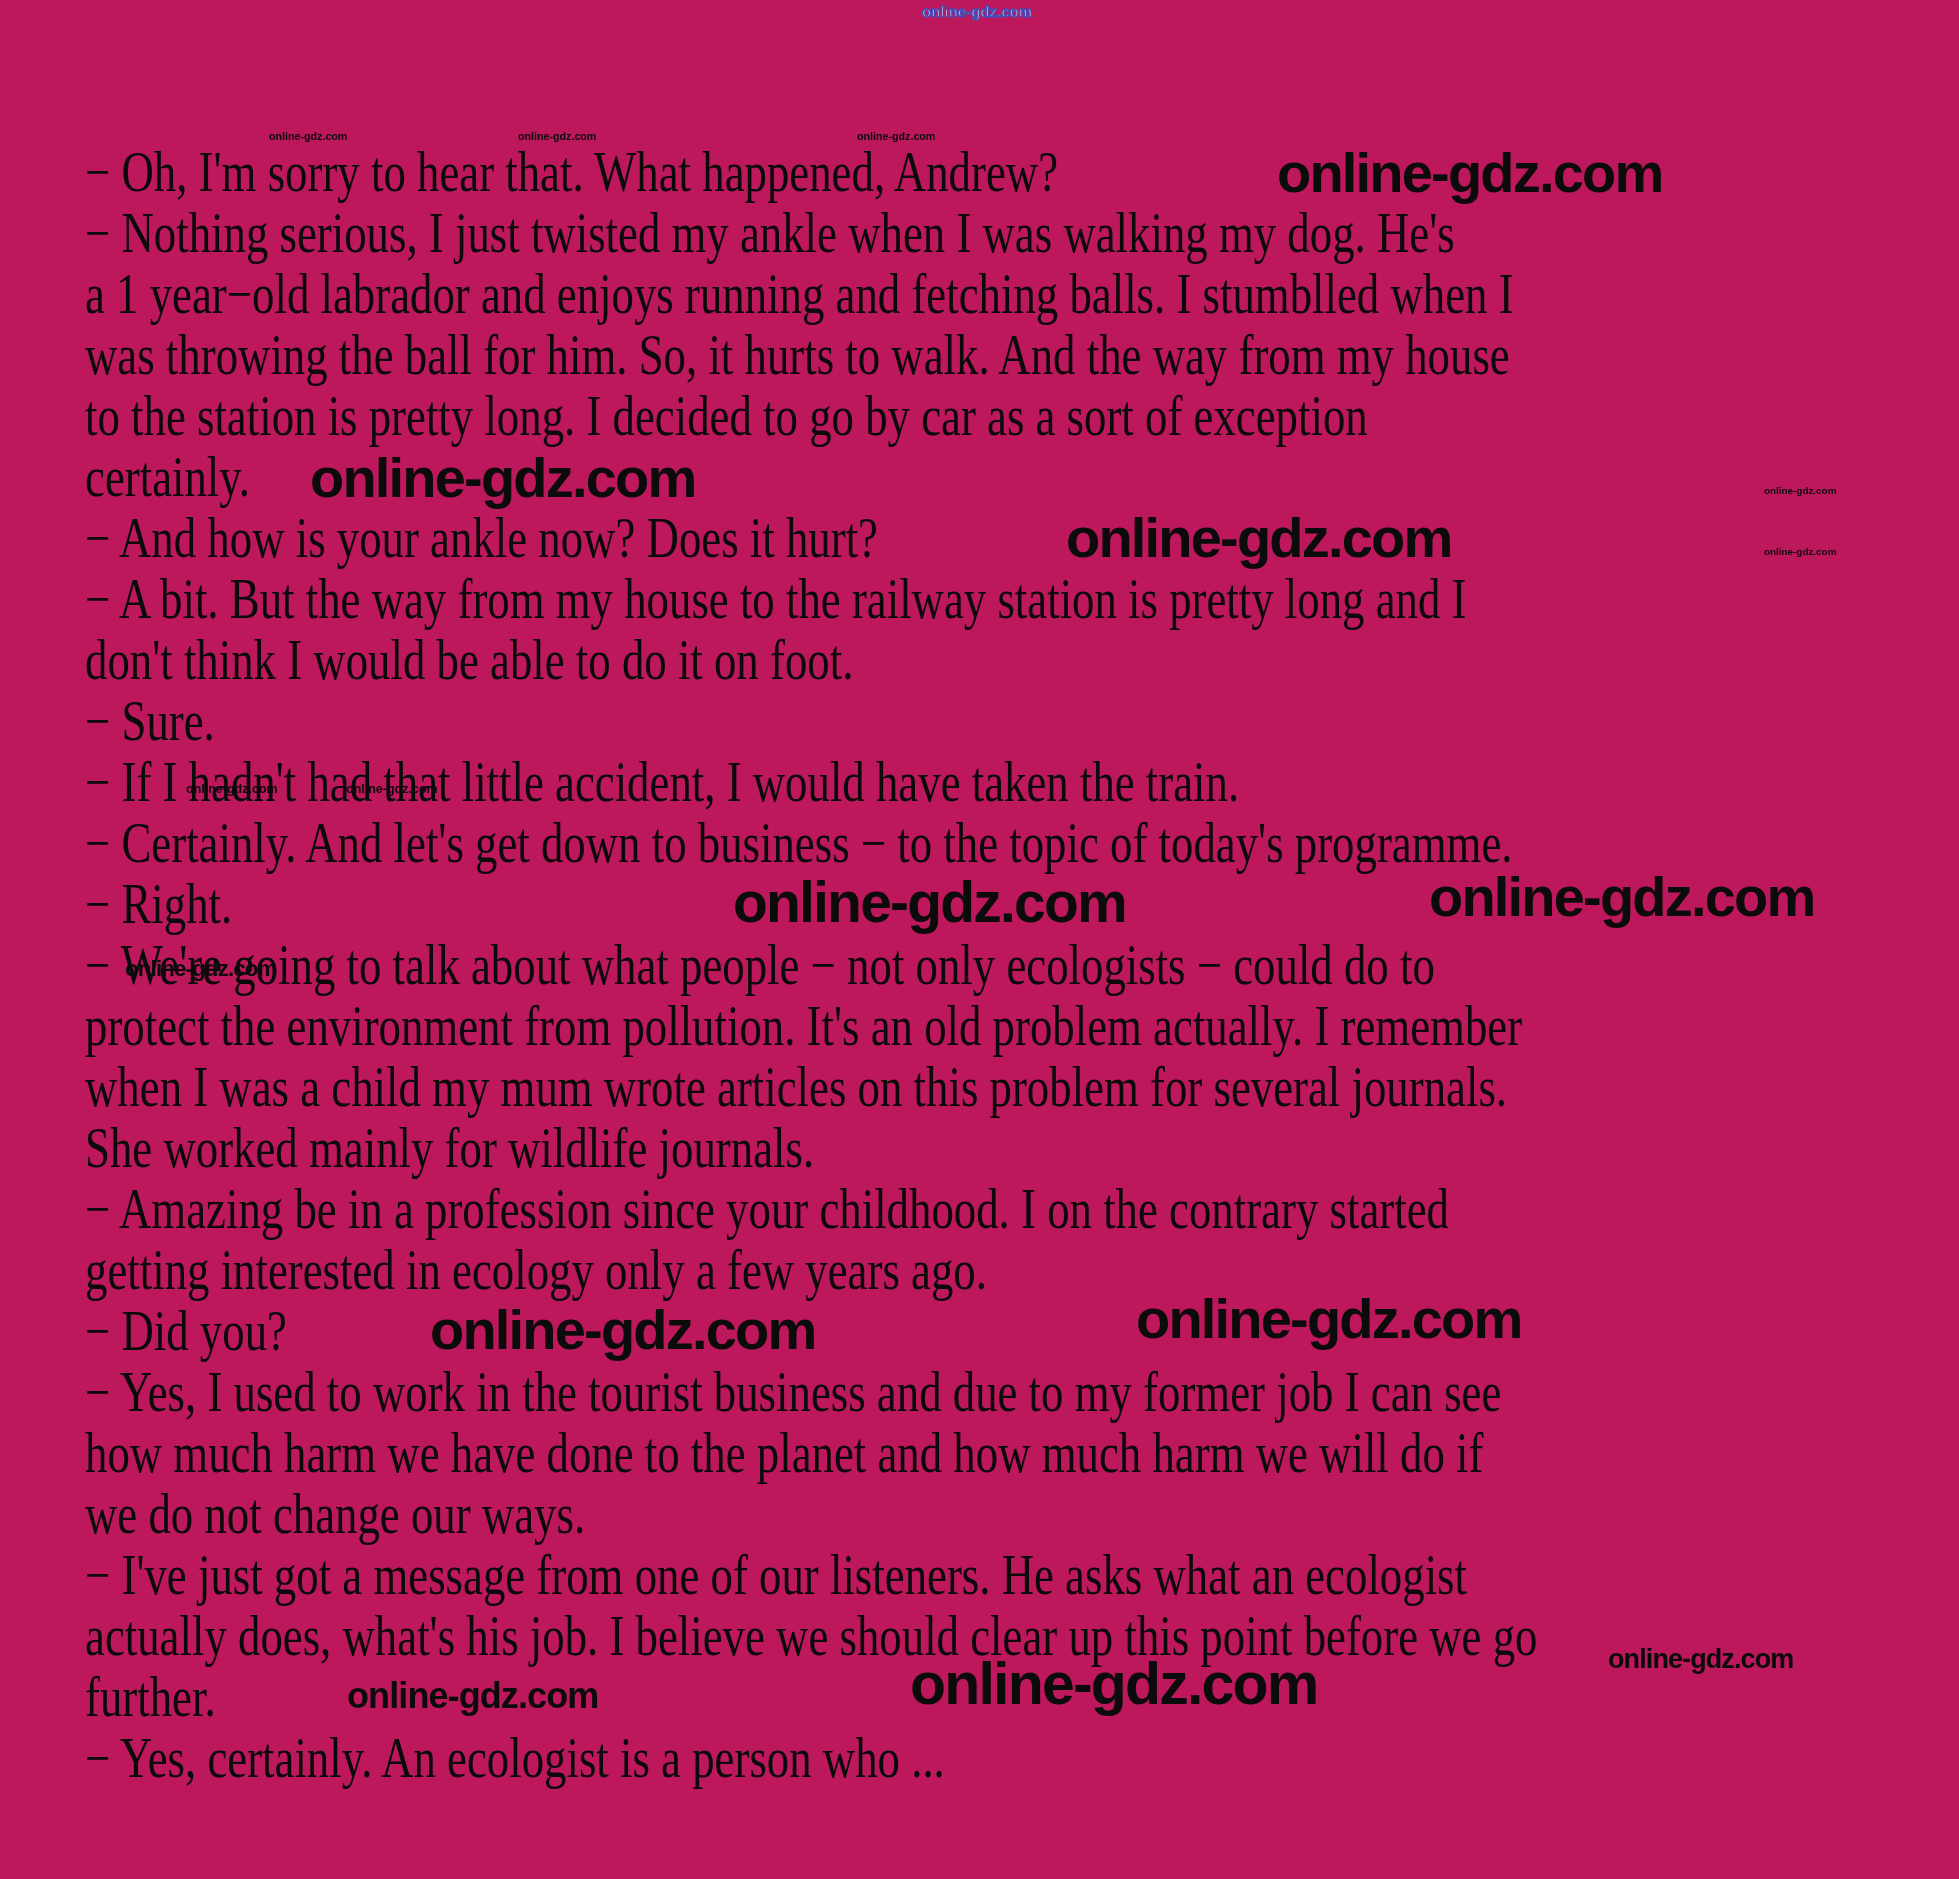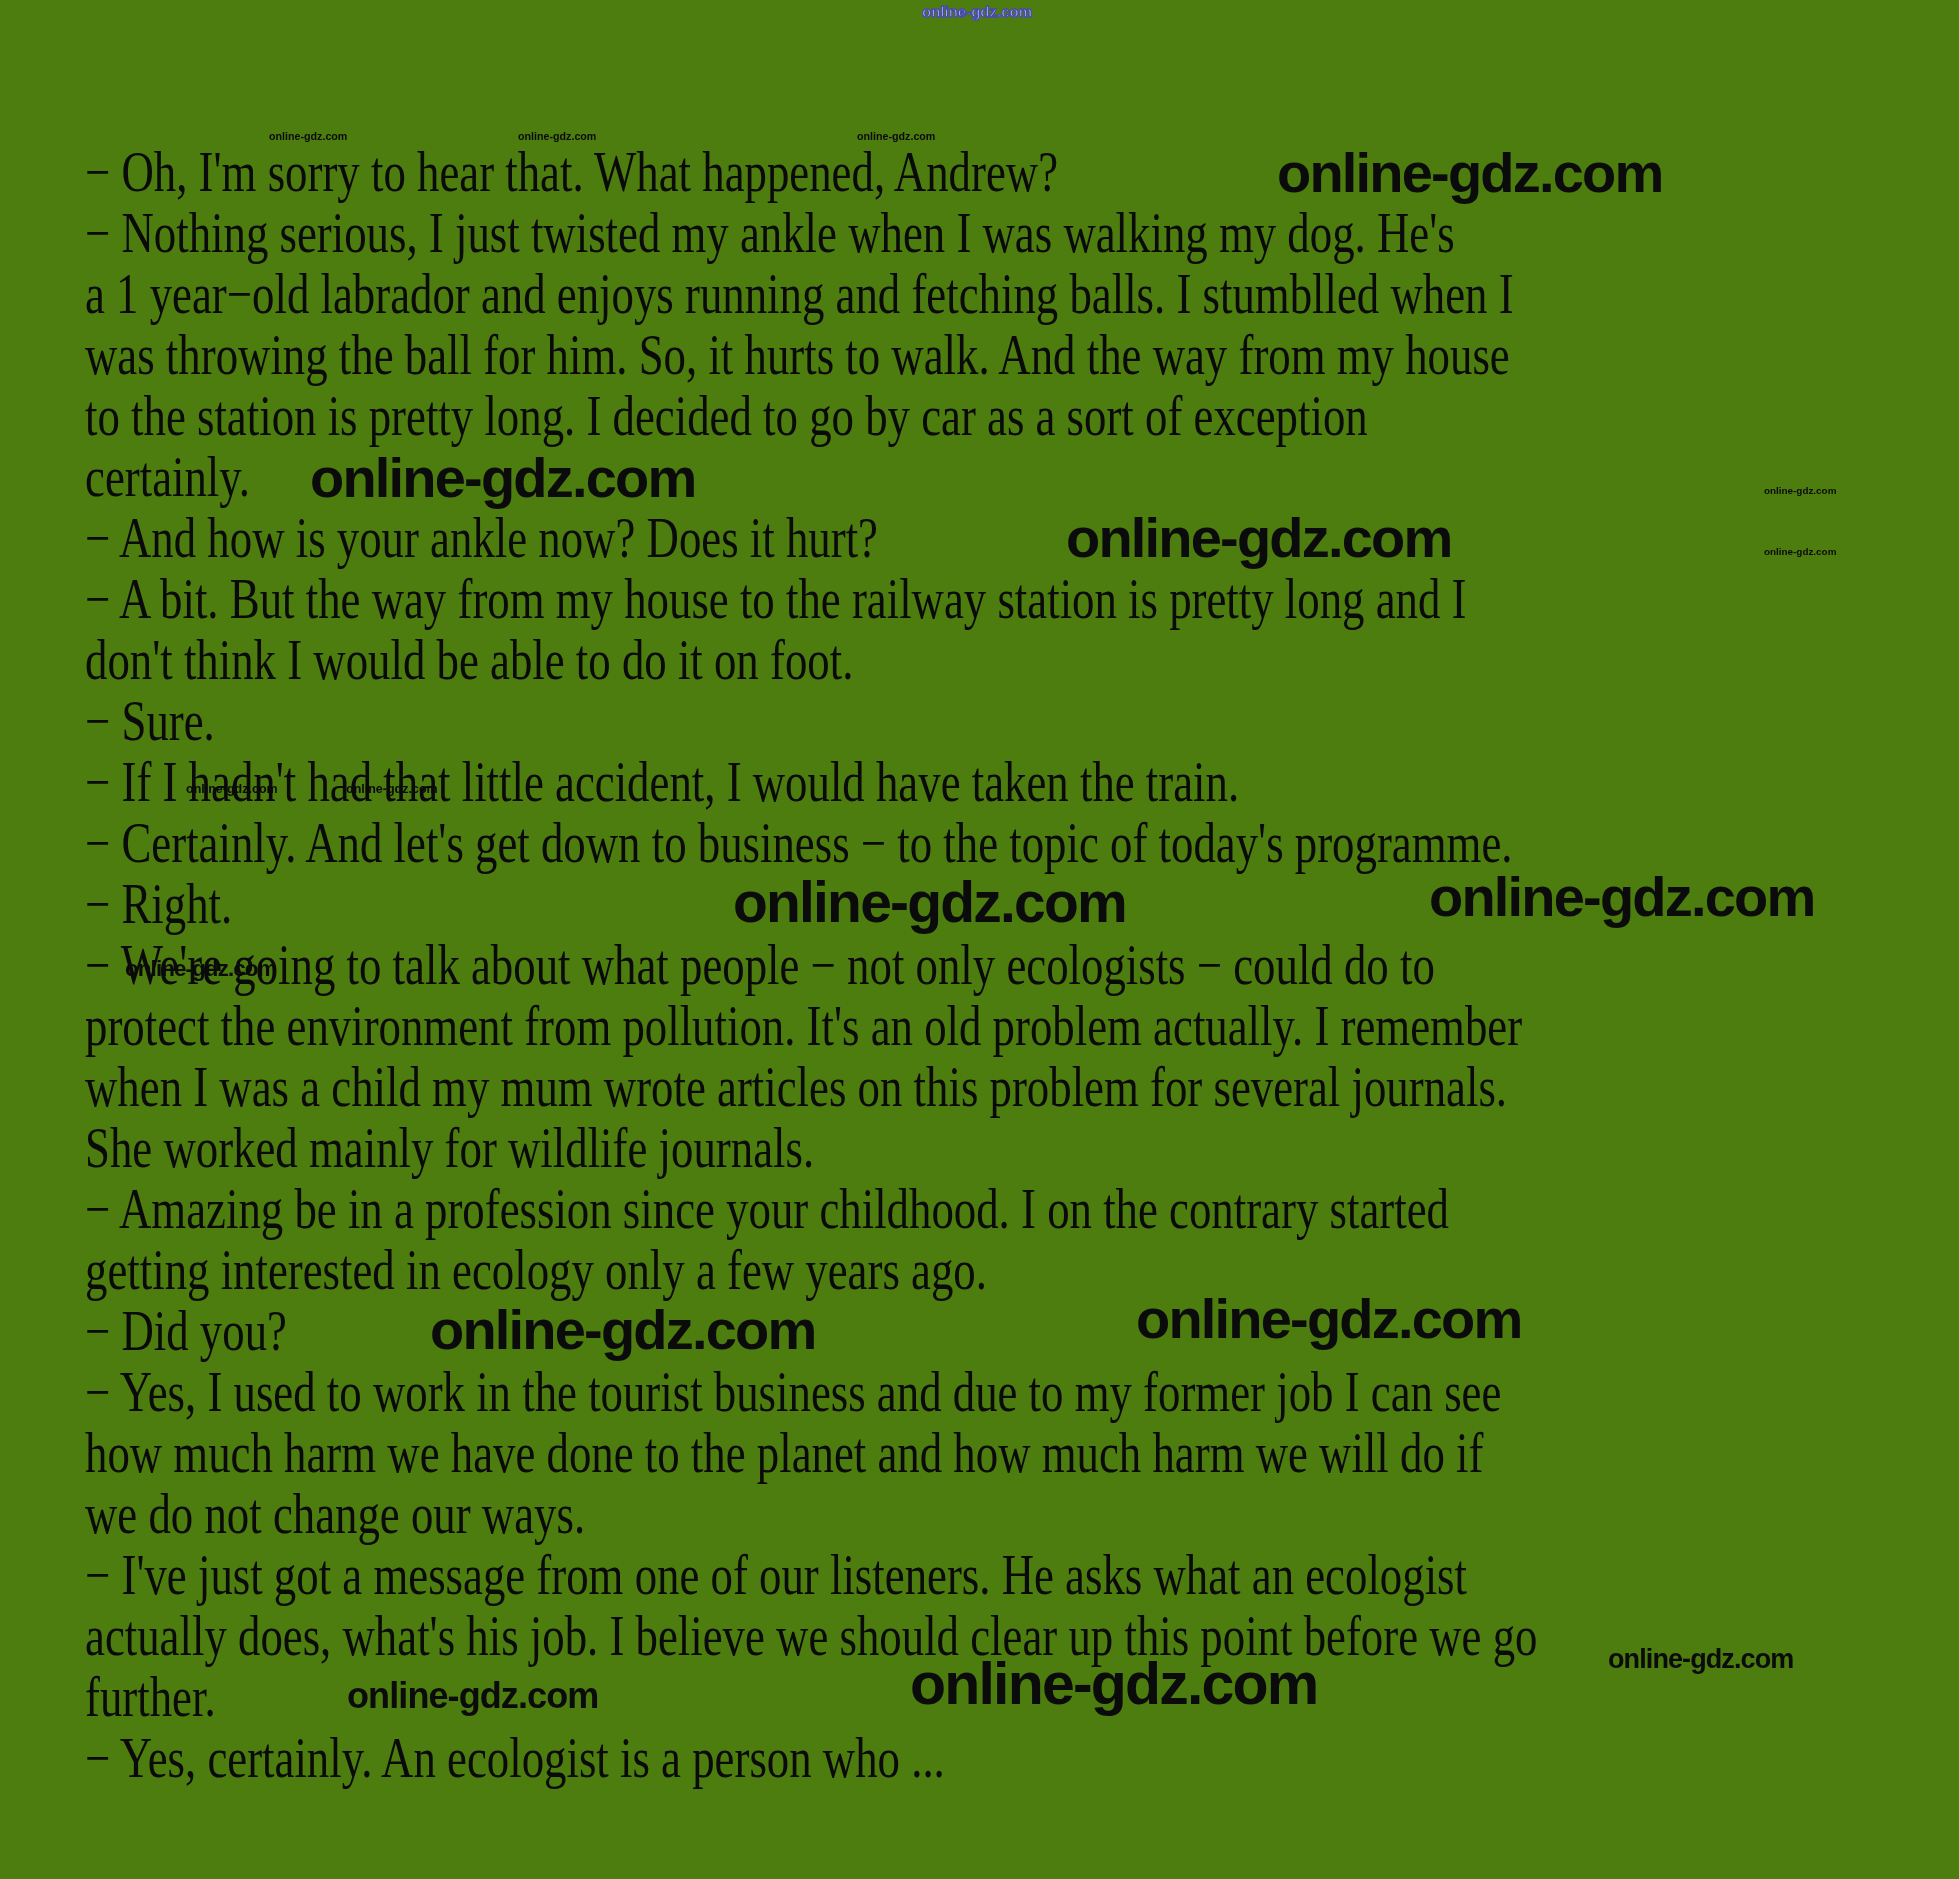--- a/index.html
+++ b/index.html
@@ -1,19 +1,19 @@
 <!DOCTYPE html>
 <html style="font-size:14.3px"><head>
 <meta charset="utf-8">
 <style>
   html,body { margin:0; padding:0; background:#e8e8e8; }
   .page {
     position:relative;
     width:1960px; height:1880px;
-    background:#4d7c0f;
+    background:#be185d;
     overflow:hidden;
     font-family:"Liberation Serif", serif;
   }
   .lines {
     position:absolute;
     left:85px; top:142px;
     transform:scaleX(0.80);
     transform-origin:left top;
   }
   .line {

